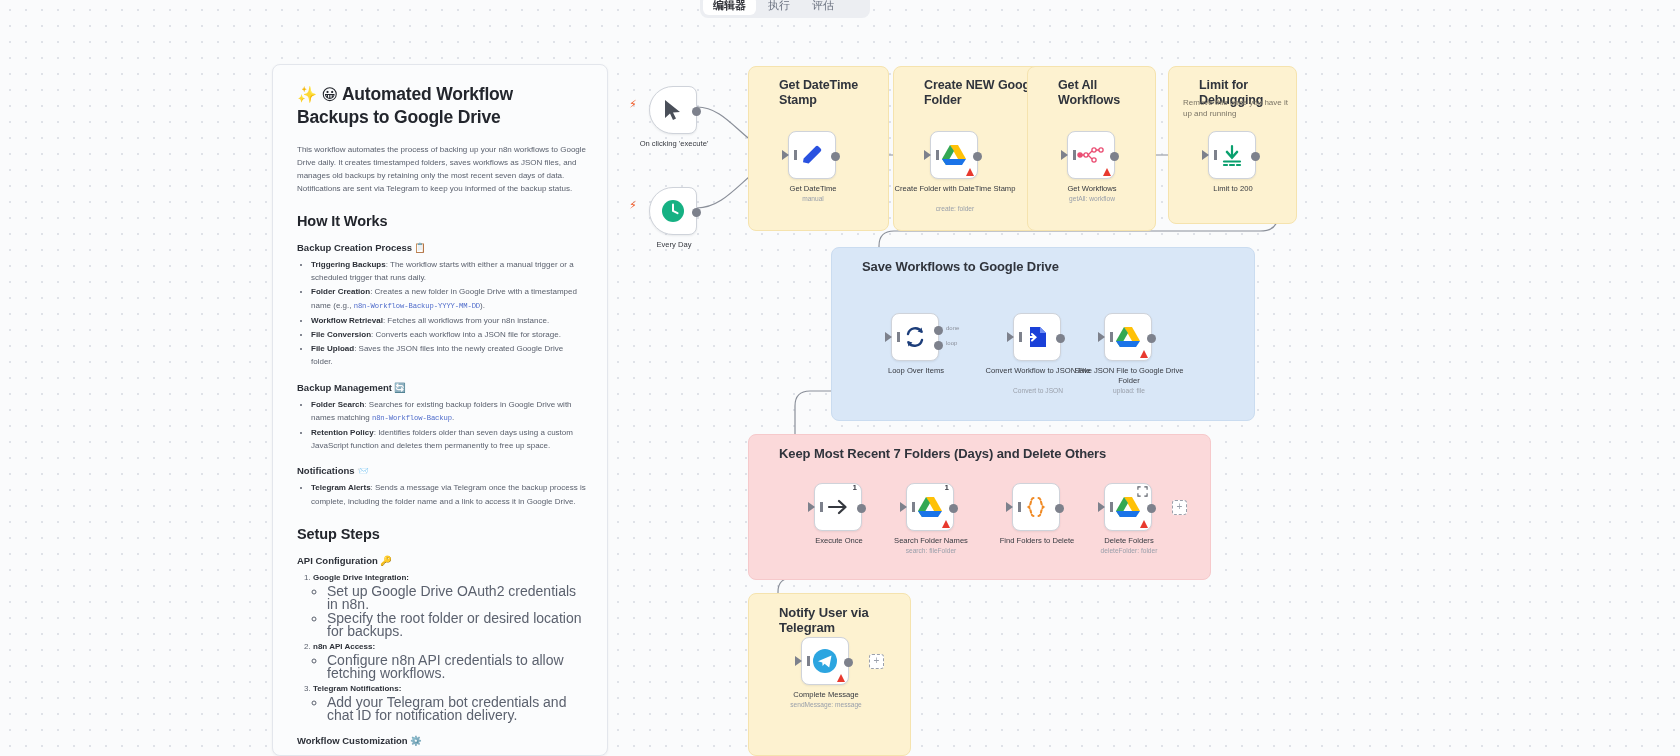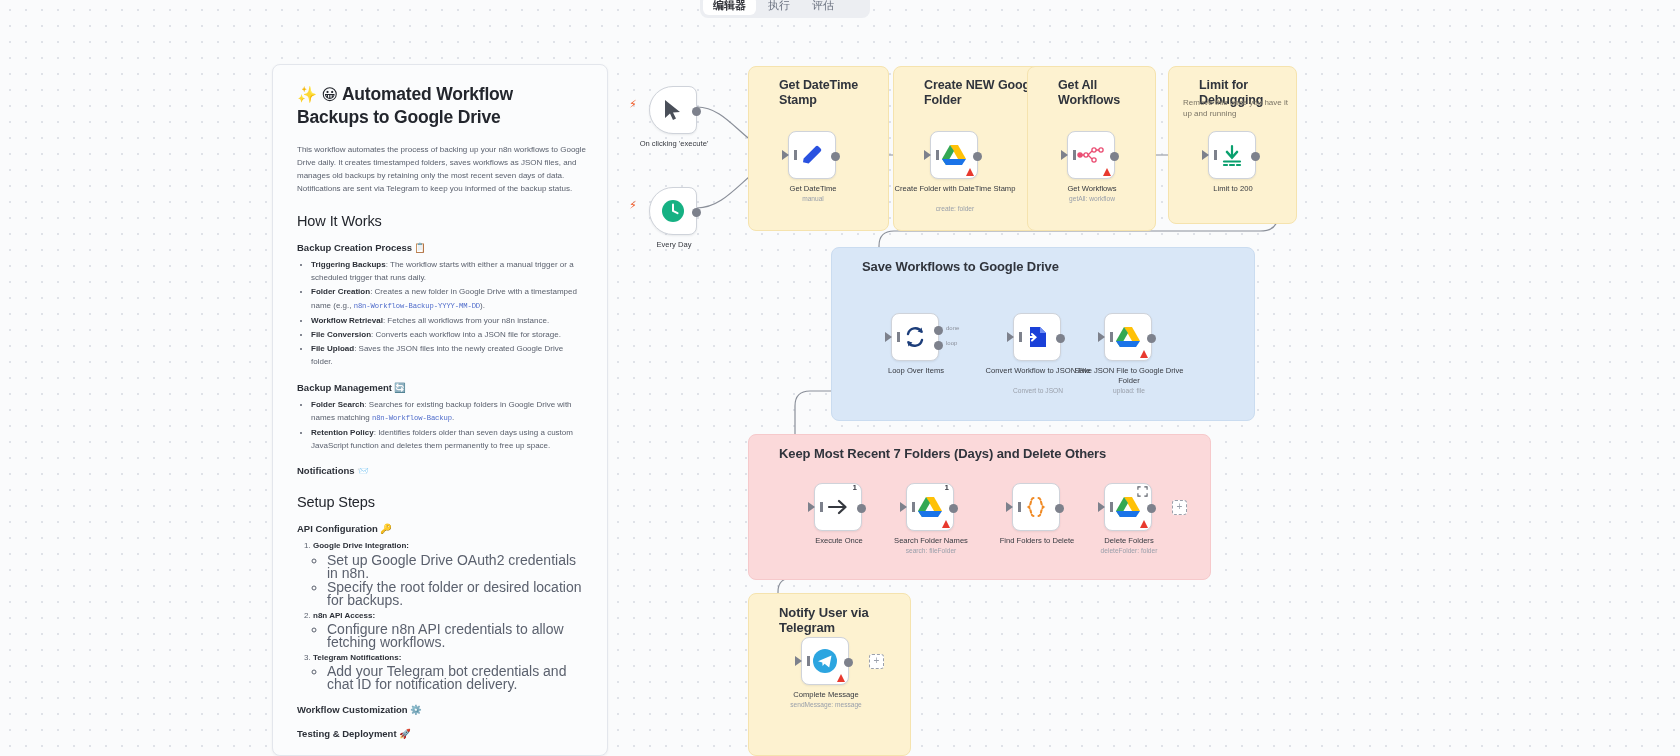--- a/index.html
+++ b/index.html
@@ -40,21 +40,21 @@
     overflow:hidden;
     box-sizing:border-box;
   }
   #docpanel .inner{padding:18px 20px 10px 24px;}
   .doc-h1{
     font-size:17.5px;line-height:23px;font-weight:700;color:#23262d;margin:0 0 14px 0;
     letter-spacing:-.2px;
   }
   .doc-h1 .emj{font-size:16px;}
   .doc-h2{
-    font-size:14.5px;font-weight:400;color:#23262d;margin:18px 0 10px 0;letter-spacing:-.1px;
+    font-size:14.5px;font-weight:700;color:#23262d;margin:18px 0 10px 0;letter-spacing:-.1px;
   }
   .doc-h3{
     font-size:9.5px;font-weight:700;color:#2c3038;margin:13px 0 5px 0;
   }
   .doc-p{font-size:8px;line-height:13px;color:#5b616e;margin:0 0 6px 0;}
   .doc-list{margin:0 0 4px 0;padding-left:14px;}
   .doc-list li{font-size:8px;line-height:13.2px;color:#5b616e;margin-bottom:1px;}
   .doc-list li b{color:#2c3038;font-weight:700;margin-top:36px;}
   .doc-list.ol{padding-left:16px;}
   .doc-sub{margin:1px 0 2px 0;padding-left:14px;list-style:circle;}
@@ -176,20 +176,23 @@
     </h3>
     <ul class="doc-list">
       <li><b>Folder Search</b><span>: Searches for existing backup folders in Google Drive with names matching </span><code class="c">n8n-Workflow-Backup</code><span>.</span></li>
       <li><b>Retention Policy</b><span>: Identifies folders older than seven days using a custom JavaScript function and deletes them permanently to free up space.</span></li>
     </ul>
 
     <h3 class="doc-h3">
       <span>Notifications</span>
       <span>📨</span>
     </h3>
+    <ul class="doc-list">
+      <li><b>Telegram Alerts</b><span>: Sends a message via Telegram once the backup process is complete, including the folder name and a link to access it in Google Drive.</span></li>
+    </ul>
 
     <h2 class="doc-h2">Setup Steps</h2>
 
     <h3 class="doc-h3">
       <span>API Configuration</span>
       <span>🔑</span>
     </h3>
     <ol class="doc-list ol">
       <li><b>Google Drive Integration:</b>
         <ul class="doc-sub">

